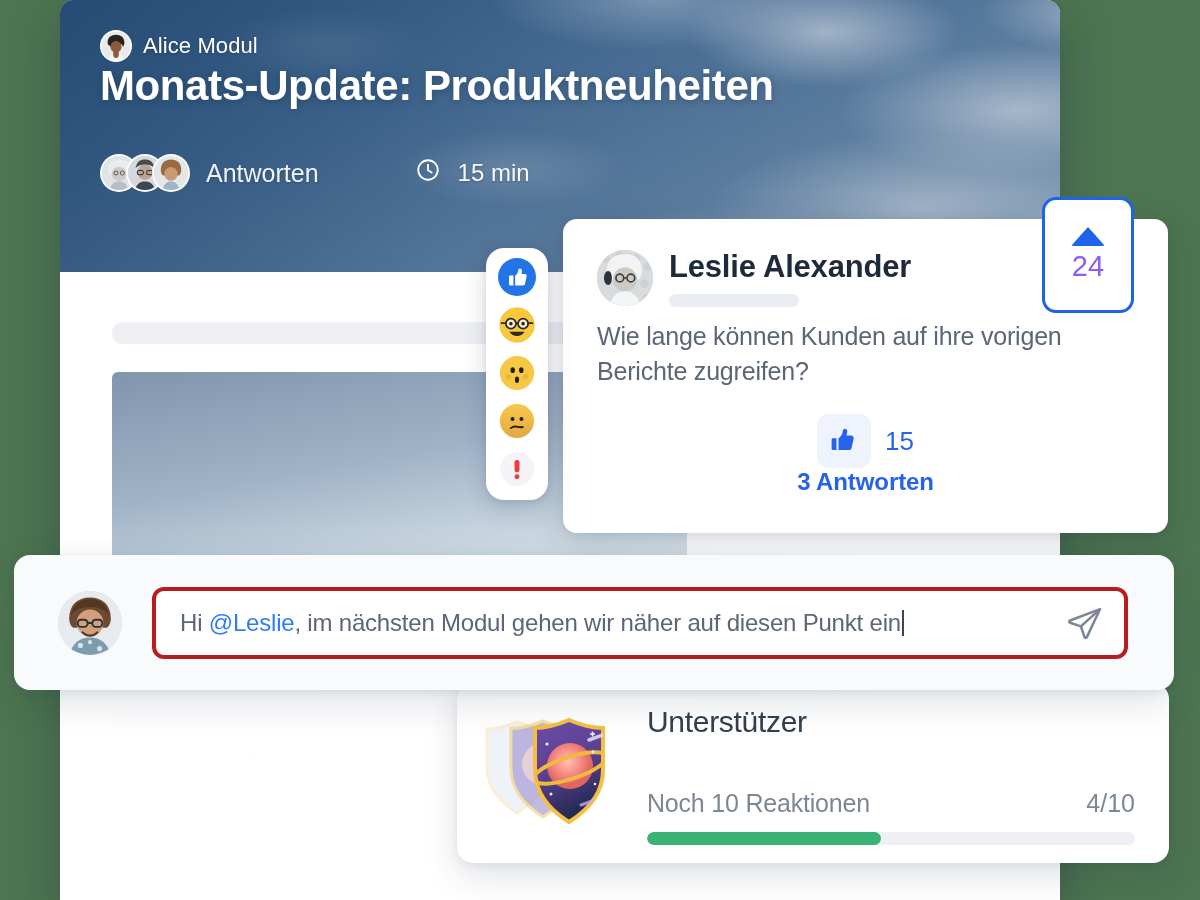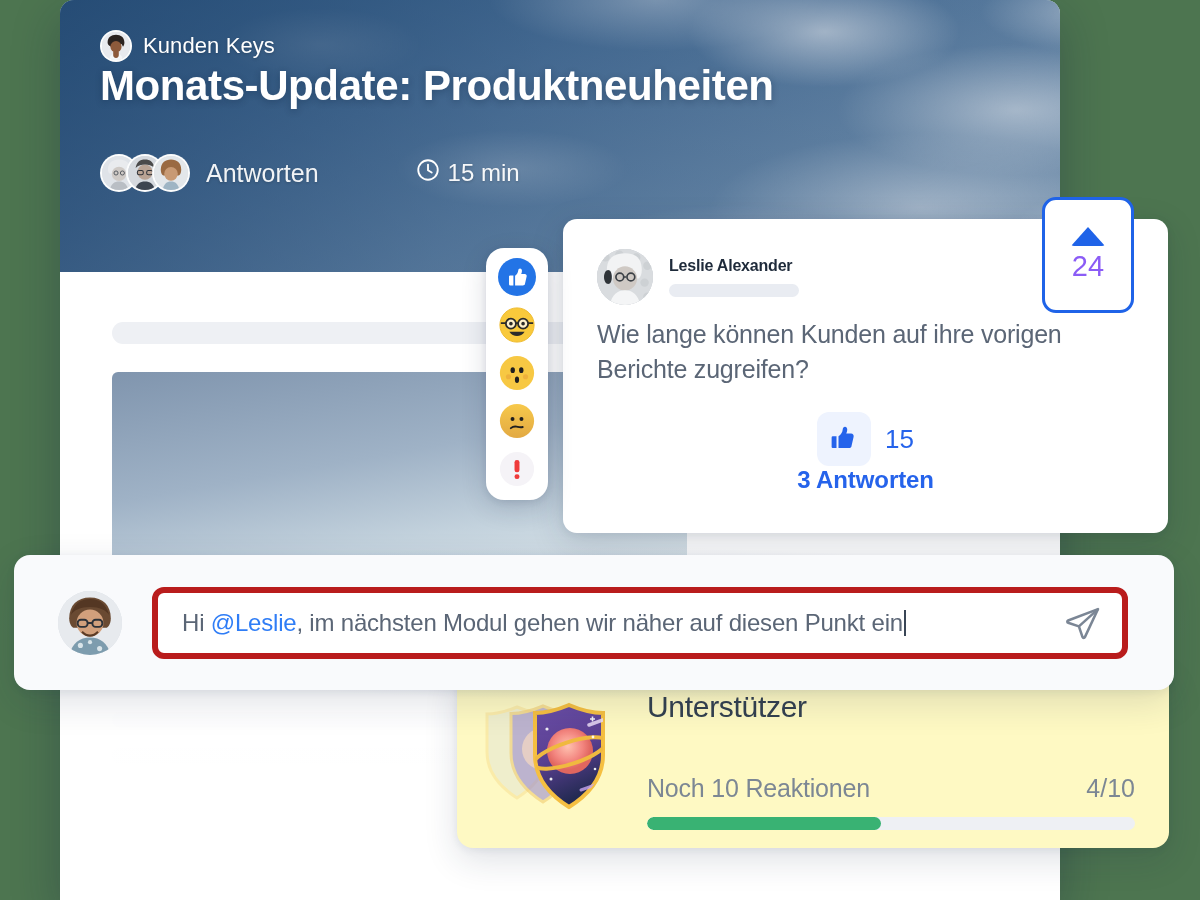--- a/index.html
+++ b/index.html
@@ -96,21 +96,21 @@
   .meta-label {
     margin-left: 16px;
     color: rgba(255,255,255,.93);
     font-size: 25px;
     text-shadow: 0 1px 3px rgba(0,0,0,.20);
   }
   .meta-duration {
     margin-left: 96px;
     display: flex;
     align-items: center;
-    gap: 7px;
+    gap: 17px;
     color: rgba(255,255,255,.95);
     font-size: 24px;
     text-shadow: 0 1px 3px rgba(0,0,0,.20);
   }
 
   
   .av {
     border-radius: 50%;
     overflow: hidden;
     border: 2px solid rgba(255,255,255,.92);
@@ -181,21 +181,21 @@
     height: 314px;
     background: #ffffff;
     border-radius: 14px;
     box-shadow: 0 10px 34px rgba(25,40,70,.15), 0 2px 8px rgba(25,40,70,.08);
     padding: 30px 34px 0 34px;
     z-index: 15;
   }
   .comment-head { display: flex; align-items: center; gap: 16px; }
   .comment-name {
     color: #1e2a3a;
-    font-size: 16px;
+    font-size: 31px;
     font-weight: 700;
     letter-spacing: -.2px;
   }
   .comment-sub {
     margin-top: 9px;
     width: 130px; height: 13px;
     background: #e9ecf2;
     border-radius: 999px;
   }
   .comment-text {
@@ -273,21 +273,21 @@
     display: flex;
     align-items: center;
     padding: 0 46px 0 44px;
     gap: 30px;
     z-index: 40;
   }
   .composer-input {
     flex: 1;
     height: 72px;
     background: #ffffff;
-    border: 6px solid #b91c1c;
+    border: 4px solid #b91c1c;
     border-radius: 12px;
     display: flex;
     align-items: center;
     padding: 0 20px 0 24px;
     gap: 10px;
   }
   .composer-text {
     flex: 1;
     font-size: 24px;
     color: #5b6676;
@@ -304,24 +304,24 @@
     vertical-align: -5px;
     margin-left: 1px;
   }
   .send-icon { flex: 0 0 auto; width: 38px; height: 38px; cursor: pointer; }
   .send-icon svg { width: 38px; height: 38px; display: block; }
 
   
   .badge-card {
     position: absolute;
     left: 457px;
-    top: 668px;
+    top: 683px;
     width: 712px;
     height: 180px;
-    background: #fef9c3;
+    background: #ffffff;
     border-radius: 16px;
     box-shadow: 0 12px 34px rgba(25,40,70,.14), 0 2px 8px rgba(25,40,70,.07);
     display: flex;
     align-items: center;
     padding: 0 34px 0 20px;
     gap: 20px;
     z-index: 35;
   }
   .badge-art { width: 150px; height: 130px; flex: 0 0 auto; }
   .badge-art svg { width: 150px; height: 130px; display: block; }
@@ -380,21 +380,21 @@
           <span class="av av-32">
             <svg viewBox="0 0 40 40" aria-hidden="true">
               <rect width="40" height="40" fill="#e8eaee"></rect>
               <path d="M8 15c0-7 5-11 12-11s12 4 12 11c0 3-1 5-2 6l-2-4-3 2-3-4-4 4-3-2-2 4c-3-1-5-3-5-6z" fill="#2b2320"></path>
               <circle cx="20" cy="21" r="8" fill="#8d5a3b"></circle>
               <path d="M13 13c1-5 4-7 7-7s6 2 7 7c-2-2-4-3-7-3s-5 1-7 3z" fill="#2b2320"></path>
               <path d="M10 40c1.5-7 5-10 10-10s8.5 3 10 10z" fill="#f4f6f8"></path>
               <path d="M16 28h8v5a4 4 0 0 1-8 0z" fill="#8d5a3b"></path>
             </svg>
           </span>
-          <span class="author-name">Kunden Keys</span>
+          <span class="author-name">Alice Modul</span>
         </div>
 
         <div class="hero-title">Monats-Update: Produktneuheiten</div>
 
         <div class="meta-row">
           <div class="avatar-stack">
             <span class="av av-38">
               <svg viewBox="0 0 40 40" aria-hidden="true">
                 <rect width="40" height="40" fill="#dfe3e8"></rect>
                 <path d="M7 16c0-8 5-12 13-12s13 4 13 12c0 4-2 5-3 5H10c-1 0-3-1-3-5z" fill="#e9ebee"></path>

